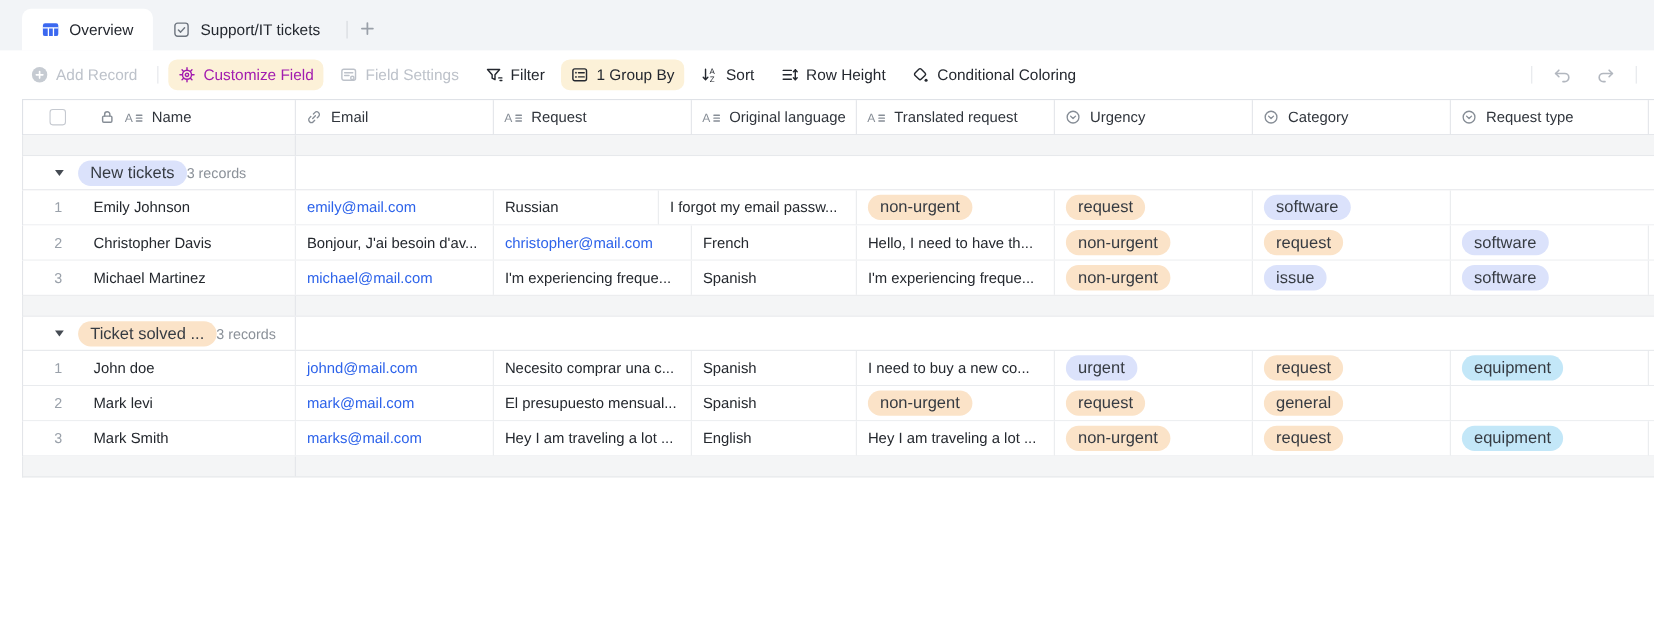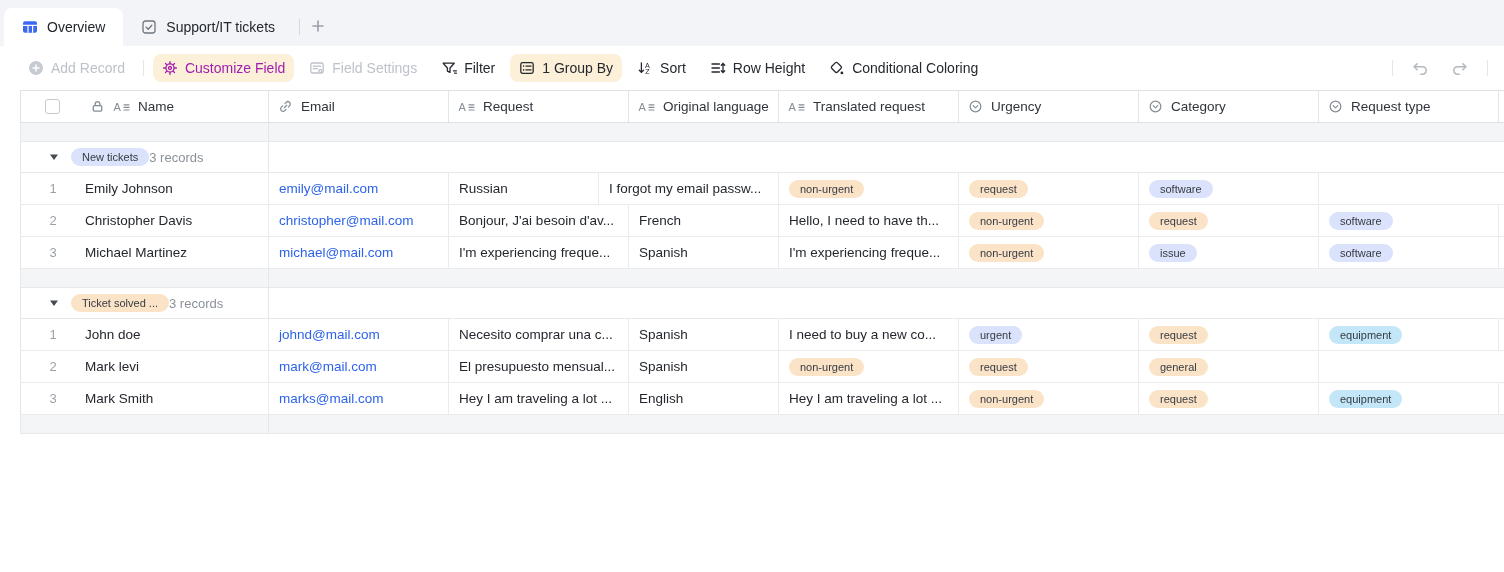--- a/index.html
+++ b/index.html
@@ -7,21 +7,21 @@
   body {
     width:1504px; height:572px; overflow:hidden;
     background:#ffffff;
     font-family:"Liberation Sans", sans-serif;
     color:#24282e;
     -webkit-font-smoothing:antialiased;
   }
   svg { display:block; }
 
   
-  .tabbar { height:46px; background:#f2f4f7; display:flex; align-items:flex-end; padding-left:4px; }
+  .tabbar { height:46px; background:#f2f4f7; display:flex; align-items:flex-end; padding-left:20px; }
   .tab { display:flex; align-items:center; gap:9px; height:38px; padding:0 18px;
          font-size:14px; color:#23272e; border-radius:8px 8px 0 0; cursor:pointer; }
   .tab.active { background:#ffffff; }
   .tab-divider { width:1px; height:16px; background:#d5d8dd; margin:0 4px 11px 6px; }
   .tab-add { display:flex; align-items:center; justify-content:center; width:28px; height:28px;
              margin-bottom:6px; background:none; border:none; cursor:pointer; color:#9aa0a9; }
 
   
   .toolbar { height:44px; background:#fff; display:flex; align-items:center; padding:0 10px 0 16px; font-size:14px; }
   .tbtn { display:flex; align-items:center; gap:7px; padding:6px 9px; margin:16px 3px; border-radius:8px;
@@ -55,21 +55,21 @@
   .group-pill { padding:4px 13px; border-radius:14px; font-size:13px; color:#343a41; white-space:nowrap; }
   .gcount { font-size:13px; color:#8b9199; }
 
   .row { display:flex; height:32px; background:#fff;
          border-bottom:1px solid #e9ebee; border-left:1px solid #e3e5e9; }
   .cell { display:flex; align-items:center; height:100%; padding:0 10px;
           border-right:1px solid #e9ebee; overflow:hidden; white-space:nowrap; }
   .cell.c0 { padding:0; }
   .rownum { width:64px; text-align:center; color:#9aa1aa; font-size:13px; flex-shrink:0; }
   .email { color:var(--link); text-decoration:none; cursor:pointer; }
-  .pill { padding:3px 11px; border-radius:12px; font-size:11px; color:#363b42; }
+  .pill { padding:3px 11px; border-radius:12px; font-size:15px; color:#363b42; }
 </style>
 </head>
 <body>
 
 <div class="tabbar">
   <div class="tab active">
     <span>
       <svg width="16" height="16" viewBox="0 0 16 16">
           <rect x="1" y="2.2" width="14" height="11.6" rx="2" fill="var(--accent)"></rect>
           <path d="M1 6.4 h14 M6 6.4 V13.8 M10.6 6.4 V13.8" stroke="#fff" stroke-width="1.2" fill="none"></path>
@@ -318,24 +318,24 @@
     <div class="cell w7">
               <span class="pill" style="background: rgb(219, 226, 251);">software</span>
             </div>
   </div>
 
   <div class="row">
     <div class="cell c0 w0">
       <span class="rownum">2</span>
       <span class="name">Christopher Davis</span>
     </div>
+    <div class="cell w2">Bonjour, J'ai besoin d'av...</div>
     <div class="cell w1">
               <span class="email">christopher@mail.com</span>
             </div>
-    <div class="cell w2">Bonjour, J'ai besoin d'av...</div>
     <div class="cell w3">French</div>
     <div class="cell w4">Hello, I need to have th...</div>
     <div class="cell w5">
               <span class="pill" style="background: rgb(251, 227, 200);">non-urgent</span>
             </div>
     <div class="cell w6">
               <span class="pill" style="background: rgb(251, 227, 200);">request</span>
             </div>
     <div class="cell w7">
               <span class="pill" style="background: rgb(219, 226, 251);">software</span>

